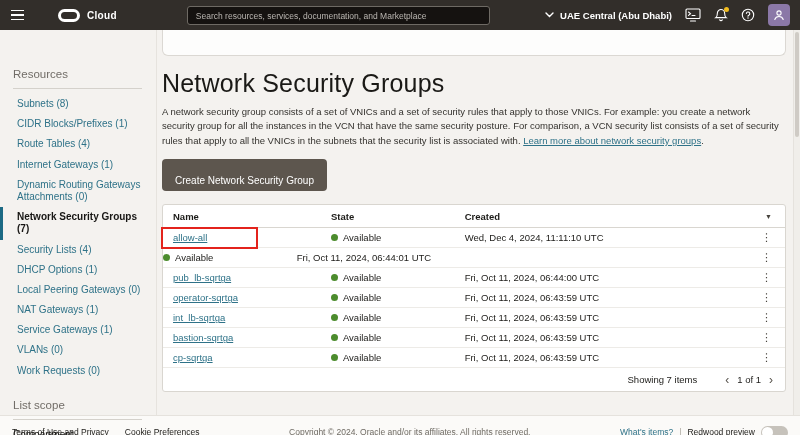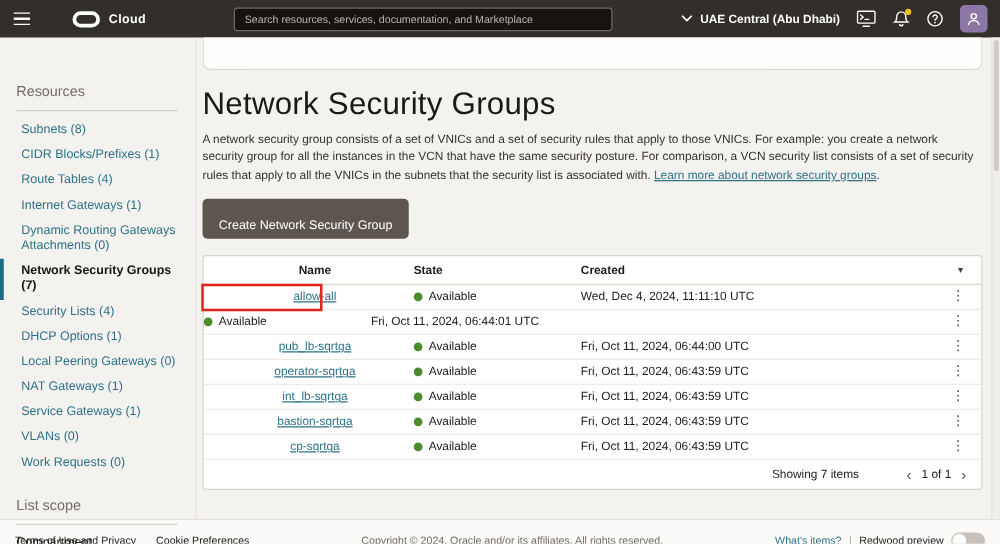--- a/index.html
+++ b/index.html
@@ -59,30 +59,30 @@
   .learn { color: #2e7288; text-decoration: underline; cursor: pointer; }
   .create-btn { margin-top: 11px; background: #5d564e; color: #fff; border: none;
     border-radius: 4px; font-size: 10px; height: 23px; padding: 16px 13px;
     font-family: inherit; cursor: pointer; display: block; }
   .table-card { margin-top: 13px; background: #fff; border: 1px solid #d9d6d0;
     border-radius: 3px; position: relative; }
   .t-head { display: flex; align-items: center; height: 23px;
     border-bottom: 1px solid #d9d6d0; font-size: 9.5px; font-weight: bold; }
   .t-row { display: flex; align-items: center; height: 20px;
     border-bottom: 1px solid #edebe7; font-size: 9.5px; }
-  .c1 { width: 27%; padding-left: 10px; text-align: center; }
+  .c1 { width: 27%; padding-left: 10px; }
   .c2 { width: 21.5%; display: flex; align-items: center; gap: 5px; }
   .c3 { flex: 1; }
   .c4 { width: 40px; display: flex; justify-content: flex-end; padding-right: 13px; }
   .dot { width: 7px; height: 7px; border-radius: 50%; background: #4c8c2d; flex: 0 0 7px; }
   .name-link { color: #2e7288; text-decoration: underline; }
   .kebab { color: #46423c; font-size: 11px; line-height: 1; cursor: pointer; letter-spacing: 0; }
   .sort { color: #46423c; font-size: 7px; cursor: pointer; }
   .t-foot { display: flex; justify-content: flex-end; align-items: center; height: 23px;
-    gap: 38px; font-size: 9.5px; padding-right: 12px; padding-left: 35px; }
+    gap: 28px; font-size: 9.5px; padding-right: 12px; padding-left: 35px; }
   .pager { display: flex; align-items: center; gap: 8px; }
   .pg { font-size: 12px; color: #55514a; cursor: pointer; line-height: 1; }
   .annotation { position: absolute; left: -2px; width: 97px; height: 22px;
     border: 2px solid #e3231c; z-index: 5; pointer-events: none; }
   
   .sb-track { position: absolute; right: 0; top: 30px; bottom: 20px; width: 7px;
     background: #f0eeea; border-left: 1px solid #e5e2dd; }
   .sb-thumb { position: absolute; top: 2px; left: 1px; width: 4px; height: 105px;
     background: #cfcbc5; border-radius: 2px; }
   

